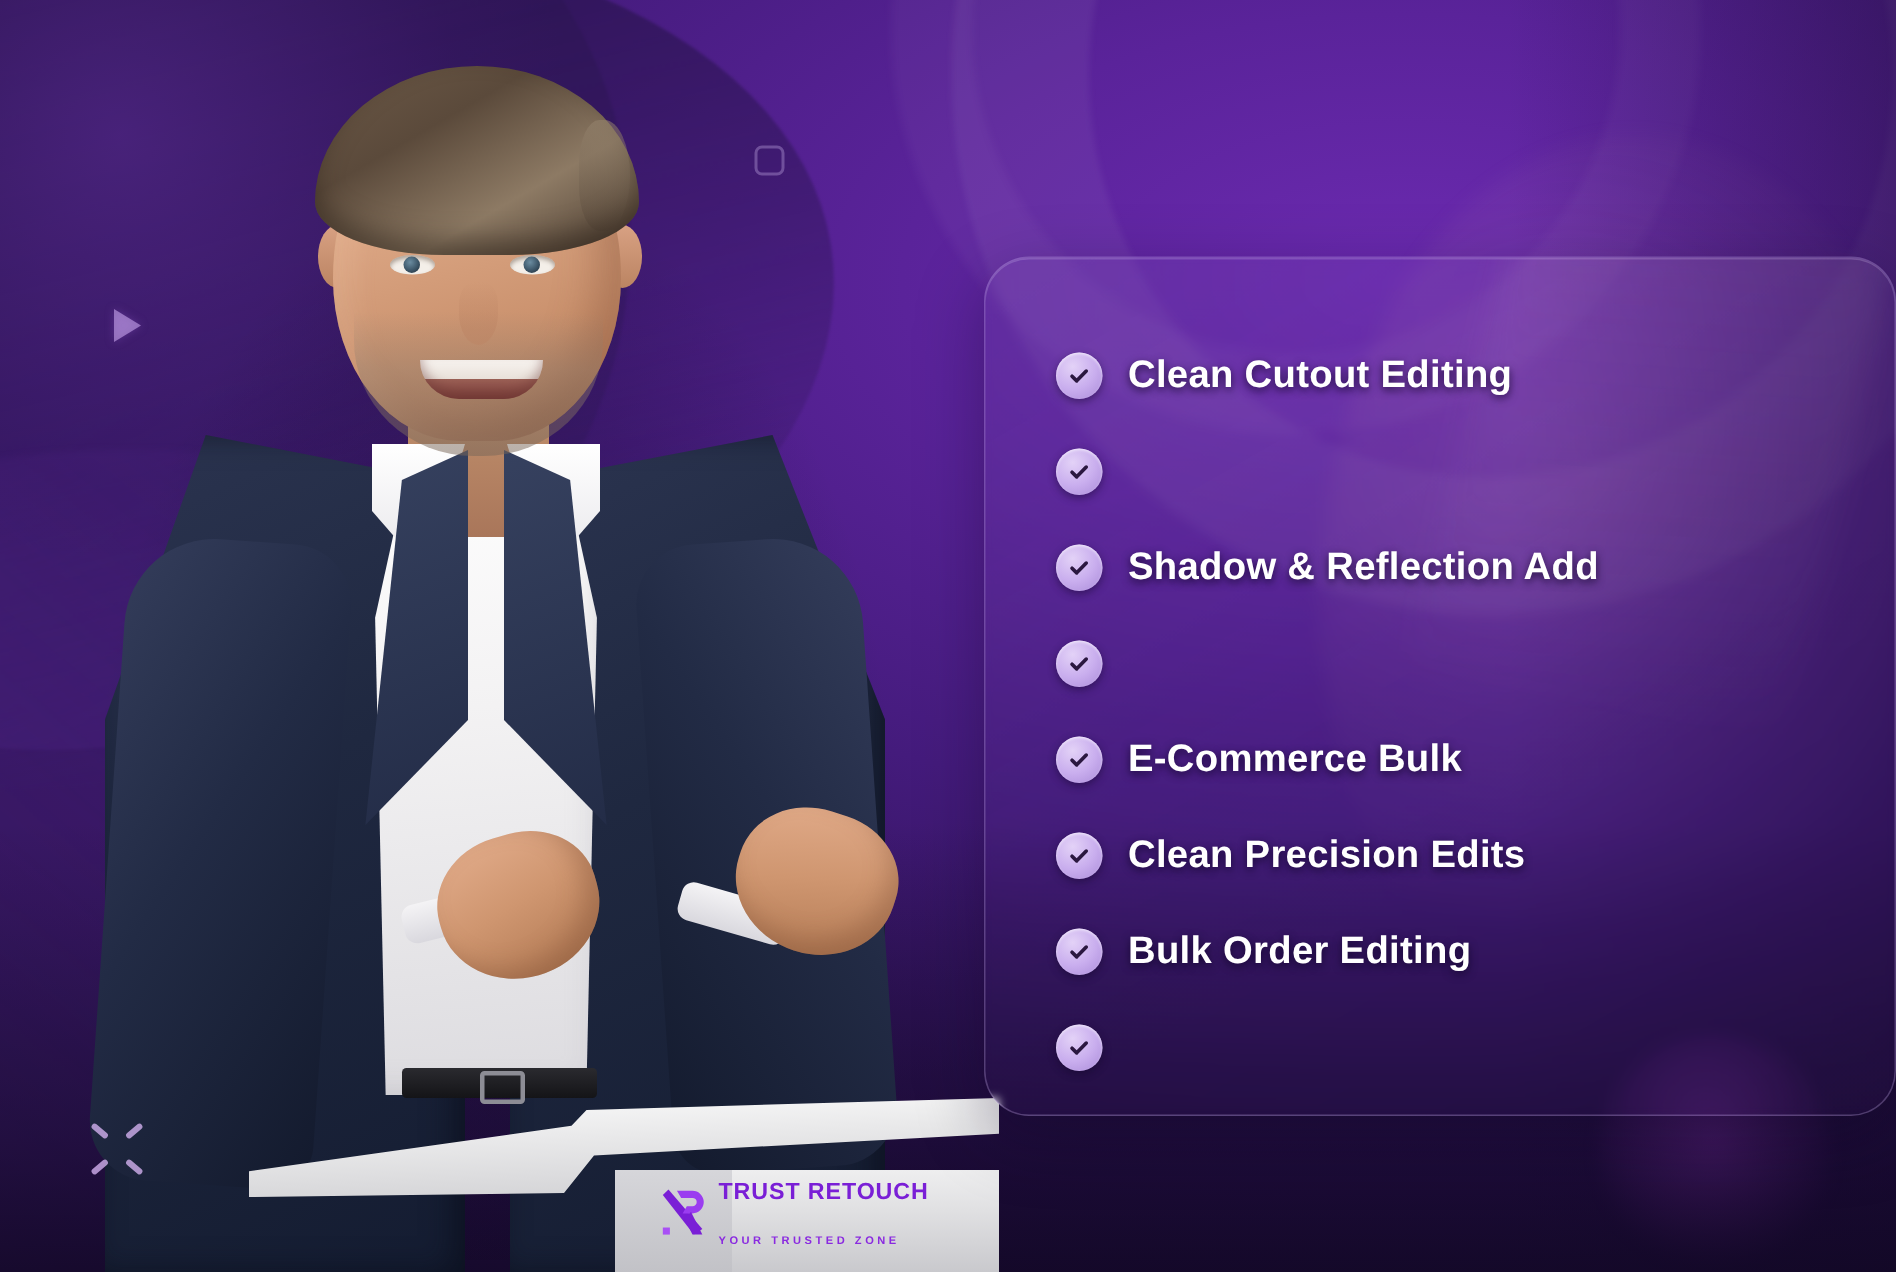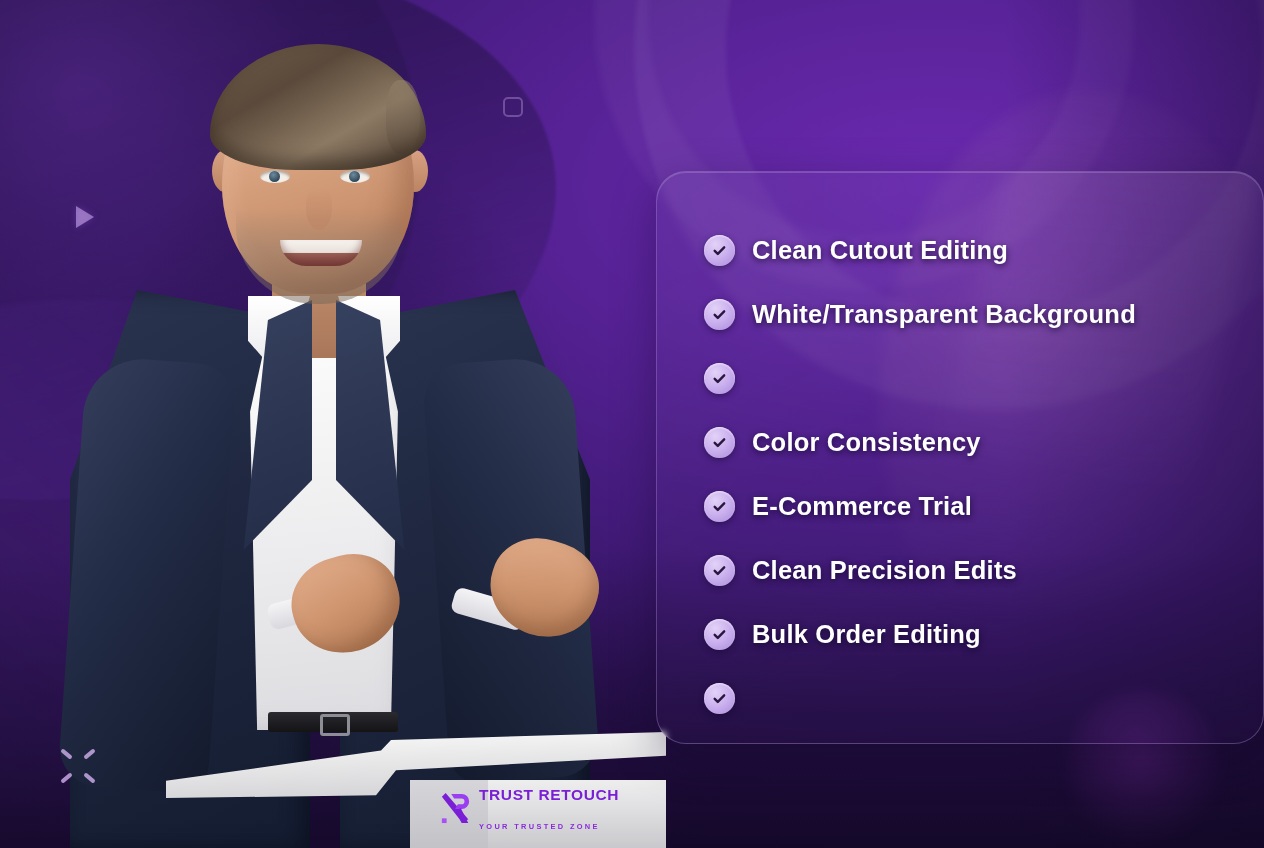--- a/index.html
+++ b/index.html
@@ -511,44 +511,43 @@
             </svg>
           </span>
           <span class="feature-label">Clean Cutout Editing</span>
         </div>
         <div class="feature-row">
           <span class="check-badge">
             <svg viewBox="0 0 24 24" width="17" height="17" aria-hidden="true">
               <path d="M5.2 12.4 L9.6 16.8 L18.6 7.6" fill="none" stroke="#2b1840" stroke-width="3.4" stroke-linecap="round" stroke-linejoin="round"></path>
             </svg>
           </span>
-          <span class="feature-label">White/Transparent Background</span>
-        </div>
-        <div class="feature-row">
-          <span class="check-badge">
-            <svg viewBox="0 0 24 24" width="17" height="17" aria-hidden="true">
-              <path d="M5.2 12.4 L9.6 16.8 L18.6 7.6" fill="none" stroke="#2b1840" stroke-width="3.4" stroke-linecap="round" stroke-linejoin="round"></path>
-            </svg>
-          </span>
-        </div>
-        <div class="feature-row">
-          <span class="check-badge">
-            <svg viewBox="0 0 24 24" width="17" height="17" aria-hidden="true">
-              <path d="M5.2 12.4 L9.6 16.8 L18.6 7.6" fill="none" stroke="#2b1840" stroke-width="3.4" stroke-linecap="round" stroke-linejoin="round"></path>
-            </svg>
-          </span>
-          <span class="feature-label">Color Consistency</span>
-        </div>
-        <div class="feature-row">
-          <span class="check-badge">
-            <svg viewBox="0 0 24 24" width="17" height="17" aria-hidden="true">
-              <path d="M5.2 12.4 L9.6 16.8 L18.6 7.6" fill="none" stroke="#2b1840" stroke-width="3.4" stroke-linecap="round" stroke-linejoin="round"></path>
-            </svg>
-          </span>
-          <span class="feature-label">E-Commerce Trial</span>
+        </div>
+        <div class="feature-row">
+          <span class="check-badge">
+            <svg viewBox="0 0 24 24" width="17" height="17" aria-hidden="true">
+              <path d="M5.2 12.4 L9.6 16.8 L18.6 7.6" fill="none" stroke="#2b1840" stroke-width="3.4" stroke-linecap="round" stroke-linejoin="round"></path>
+            </svg>
+          </span>
+          <span class="feature-label">Shadow &amp; Reflection Add</span>
+        </div>
+        <div class="feature-row">
+          <span class="check-badge">
+            <svg viewBox="0 0 24 24" width="17" height="17" aria-hidden="true">
+              <path d="M5.2 12.4 L9.6 16.8 L18.6 7.6" fill="none" stroke="#2b1840" stroke-width="3.4" stroke-linecap="round" stroke-linejoin="round"></path>
+            </svg>
+          </span>
+        </div>
+        <div class="feature-row">
+          <span class="check-badge">
+            <svg viewBox="0 0 24 24" width="17" height="17" aria-hidden="true">
+              <path d="M5.2 12.4 L9.6 16.8 L18.6 7.6" fill="none" stroke="#2b1840" stroke-width="3.4" stroke-linecap="round" stroke-linejoin="round"></path>
+            </svg>
+          </span>
+          <span class="feature-label">E-Commerce Bulk</span>
         </div>
         <div class="feature-row">
           <span class="check-badge">
             <svg viewBox="0 0 24 24" width="17" height="17" aria-hidden="true">
               <path d="M5.2 12.4 L9.6 16.8 L18.6 7.6" fill="none" stroke="#2b1840" stroke-width="3.4" stroke-linecap="round" stroke-linejoin="round"></path>
             </svg>
           </span>
           <span class="feature-label">Clean Precision Edits</span>
         </div>
         <div class="feature-row">

